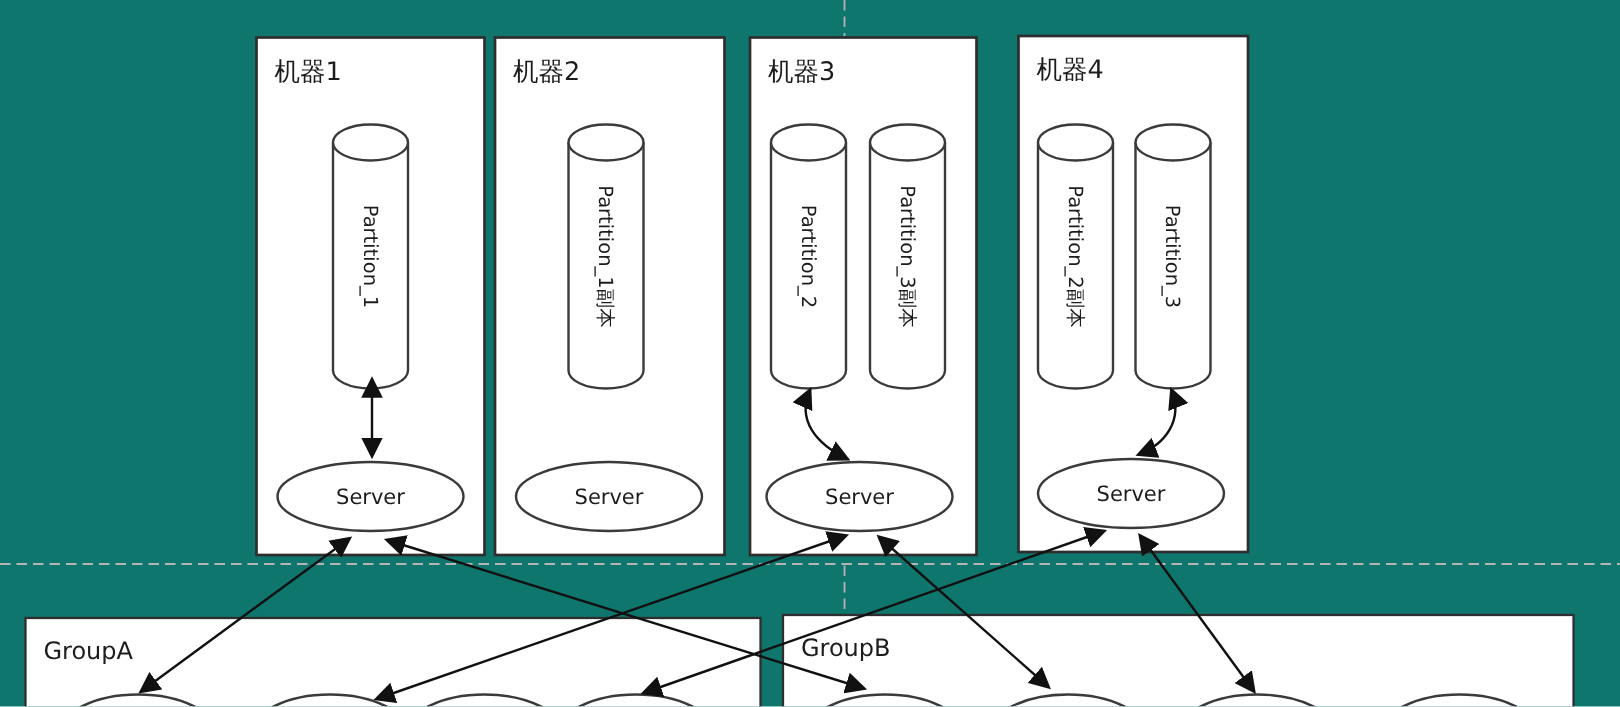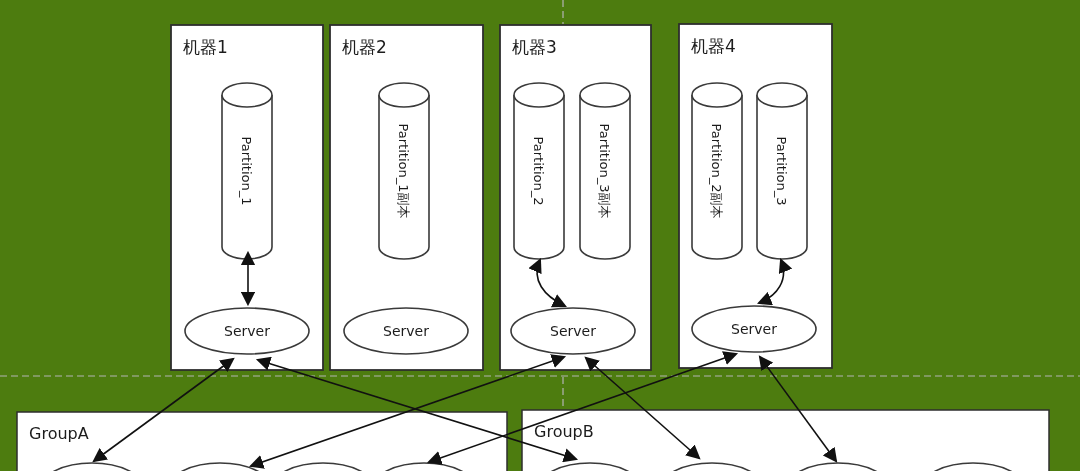--- a/index.html
+++ b/index.html
@@ -6,21 +6,21 @@
     margin: 0;
     padding: 0;
     background: #ffffff;
     font-family: "DejaVu Sans", "Liberation Sans", sans-serif;
   }
   .canvas-wrap {
     position: relative;
     width: 1080px;
     height: 471px;
     overflow: hidden;
-    background: #4d7c0f;
+    background: #0f766e;
   }
   svg { display: block; }
   text {
     fill: #1c1c1c;
     font-family: "DejaVu Sans", "Liberation Sans", sans-serif;
   }
   .machine-title { font-size: 17px; }
   .partition-label { font-size: 13px; }
   .server-label { font-size: 14px; }
   .group-label { font-size: 16px; }

